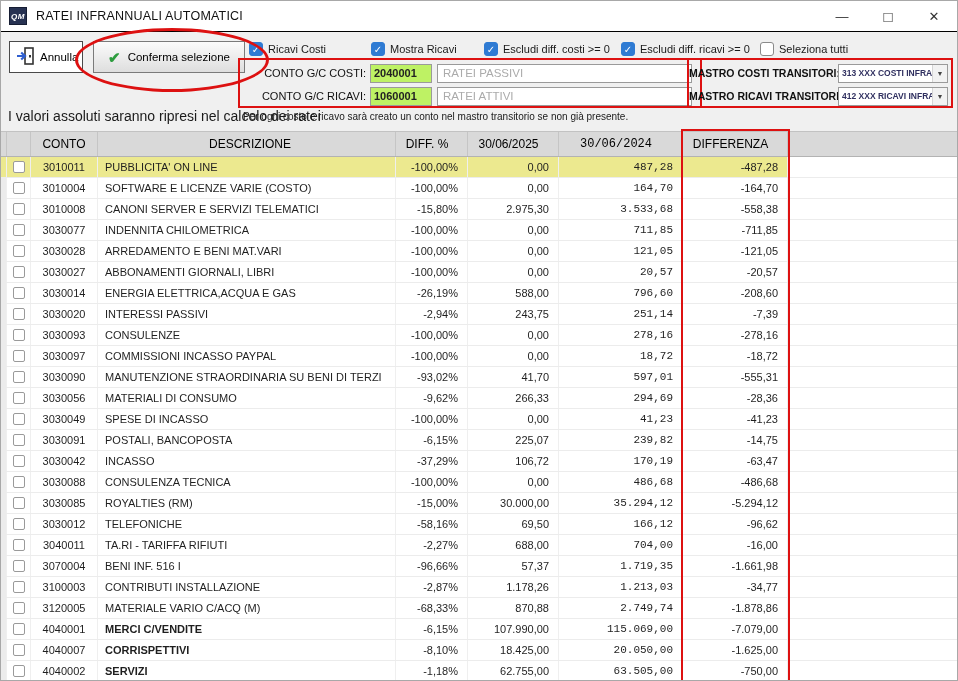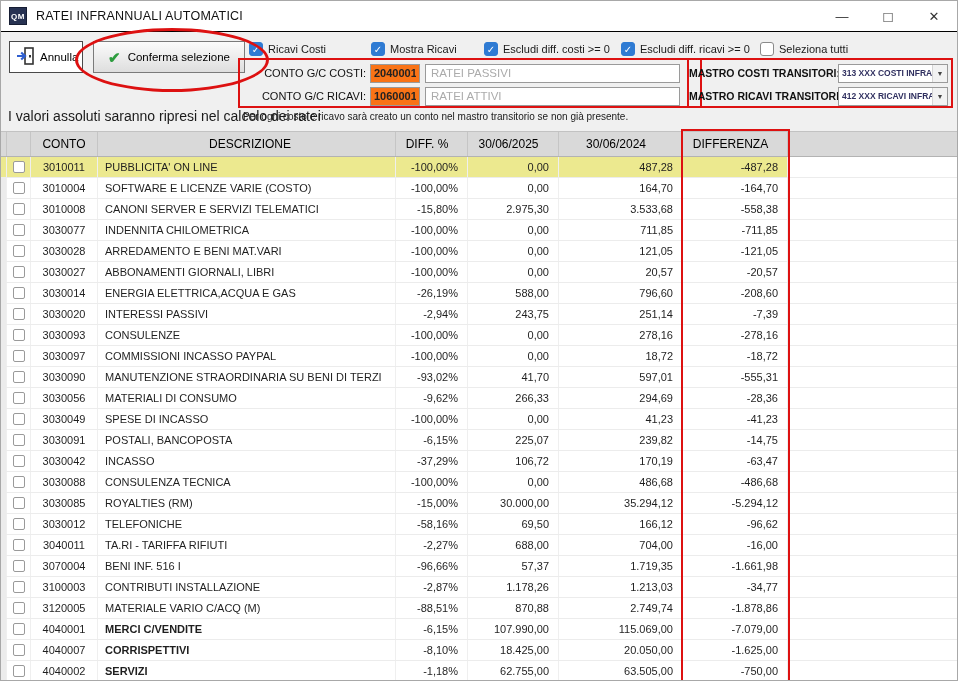--- a/index.html
+++ b/index.html
@@ -7,21 +7,21 @@
   .window {
     position:relative; width:958px; height:681px; background:#fff;
     border:1px solid #a8a8a8; overflow:hidden;
     font-family:"Liberation Sans", sans-serif;
   }
   
   .titlebar { position:absolute; left:0; top:0; width:100%; height:30px; background:#fff; display:flex; align-items:center; }
   .app-icon {
     width:18px; height:18px; margin-left:8px; background:#273252; color:#fff;
     font-size:8px; font-weight:bold; display:flex; align-items:center; justify-content:center;
-    border:1px solid #161d33; letter-spacing:0.5px;
+    border:1px solid #161d33; letter-spacing:0.5px;font-style:italic;
   }
   .title-text { margin-left:9px; font-size:12.5px; color:#111; letter-spacing:0.2px; }
   .win-controls { margin-left:auto; display:flex; height:100%; }
   .win-btn { width:46px; height:100%; display:flex; align-items:center; justify-content:center; font-size:13px; color:#333; cursor:default; }
   .win-btn.max { font-size:15px; }
   
   .toolbar { position:absolute; left:0; top:30px; width:100%; height:100px; background:#f0f0f0; border-top:1px solid #000000; }
   .btn-annulla {
     position:absolute; left:8px; top:9px; width:74px; height:32px; background:#fff;
     border:1px solid #4a4a4a; display:flex; align-items:center; gap:5px; padding:0 6px; font-size:11.5px; color:#000;
@@ -46,21 +46,21 @@
     width:14px; height:14px; border-radius:3px; display:flex; align-items:center; justify-content:center;
     background:#fff; border:1px solid #8a8a8a; font-size:10px; color:#fff; flex:0 0 auto;
   }
   .cbx.checked { background:var(--checkbox-blue,#2f7bd3); border-color:var(--checkbox-blue,#2f7bd3); }
   .fcb-label { font-size:11px; color:#1a1a1a; margin-left:5px; white-space:nowrap; }
   
   .conto-box { position:absolute; left:237px; top:26px; width:464px; height:50px; border:2px solid var(--annotation-red,#dd1111); background:transparent; }
   .conto-row { position:absolute; left:0; width:100%; height:20px; display:flex; align-items:center; }
   .conto-row.r1 { top:3px; } .conto-row.r2 { top:26px; }
   .conto-label { width:130px; text-align:right; font-size:11px; color:#111; padding-right:4px; white-space:nowrap; }
-  .conto-value { width:50px; height:19px; border:1px solid #9a9a9a; background:#f97316; font-size:11px; font-weight:bold; color:#222; padding:8px 3px; font-family:"Liberation Sans",sans-serif; }
+  .conto-value { width:62px; height:19px; border:1px solid #9a9a9a; background:#bef264; font-size:11px; font-weight:bold; color:#222; padding:8px 3px; font-family:"Liberation Sans",sans-serif; }
   .conto-desc { width:255px; height:19px; border:1px solid #9a9a9a; background:#fff; font-size:11.5px; color:#ababab; padding:0 5px; margin-left:5px; font-family:"Liberation Sans",sans-serif; }
   .under-note { position:absolute; left:242px; top:79px; font-size:10px; color:#1a1a1a; white-space:nowrap; }
   
   .mastro-box { position:absolute; left:686px; top:26px; width:266px; height:50px; border:2px solid var(--annotation-red,#dd1111); }
   .mastro-row { position:absolute; left:0; width:100%; height:20px; display:flex; align-items:center; }
   .mastro-row.r1 { top:3px; } .mastro-row.r2 { top:26px; }
   .mastro-label { width:146px; text-align:right; font-size:10.5px; font-weight:bold; color:#111; white-space:nowrap; }
   .combo { width:110px; height:19px; margin-left:3px; border:1px solid #9a9a9a; background:#fff; display:flex; align-items:center; }
   .combo-text { flex:1; font-size:8.5px; font-weight:bold; color:var(--mastro-text,#303060); padding-left:3px; white-space:nowrap; overflow:hidden; }
   .combo-arrow { width:15px; height:100%; display:flex; align-items:center; justify-content:center; font-size:7px; color:#444; border-left:1px solid #d5d5d5; background:#f2f2f2; }
@@ -69,21 +69,21 @@
   .thead { display:flex; height:26px; background:var(--header-gray,#d9d9d9); border-top:1px solid #c2c2c2; border-bottom:1px solid #b3b3b3; }
   .thead .cell { display:flex; align-items:center; justify-content:center; font-size:12px; color:#000; border-right:1px solid #c5c5c5; height:100%; }
   .trow { display:flex; height:21px; border-bottom:1px solid #ececec; background:#fff; }
   .trow .cell { display:flex; align-items:center; font-size:11px; color:#1f1f1f; border-right:1px solid #efefef; height:100%; overflow:hidden; white-space:nowrap; }
   .c-gutter { width:6px; } .trow .c-gutter { background:#ececec; }
   .c-check { width:24px; justify-content:center; }
   .c-conto { width:67px; justify-content:center; }
   .c-desc { width:298px; padding-left:7px; }
   .c-diff { width:72px; justify-content:flex-end; padding-right:9px; }
   .c-a { width:91px; justify-content:flex-end; padding-right:9px; }
-  .c-b { width:124px; justify-content:flex-end; padding-right:9px; }
+  .c-b { width:124px; justify-content:flex-end; padding-right:9px;font-family:Liberation Mono, monospace; }
   .c-dz { width:105px; justify-content:flex-end; padding-right:9px; }
   .c-fill { flex:1; border-right:none !important; }
   .trow.highlight .cell:not(.c-fill) { background:#ece98f;text-align:center; }
   .trow.boldrow .c-desc { font-weight:bold; }
   .row-cbx { width:12px; height:12px; border:1px solid #9a9a9a; border-radius:2px; background:#fff; }
   .dz-annot { position:absolute; left:680px; top:-2px; width:109px; height:553px; border:2px solid var(--annotation-red,#dd1111); pointer-events:none; z-index:4; }
 </style>
 </head>
 <body>
 
@@ -463,21 +463,21 @@
           <div class="cell c-dz">-34,77</div>
           <div class="cell c-fill"></div>
         </div>
         <div class="trow">
           <div class="cell c-gutter"></div>
           <div class="cell c-check">
             <span class="row-cbx"></span>
           </div>
           <div class="cell c-conto">3120005</div>
           <div class="cell c-desc">MATERIALE VARIO C/ACQ (M)</div>
-          <div class="cell c-diff">-88,51%</div>
+          <div class="cell c-diff">-68,33%</div>
           <div class="cell c-a">870,88</div>
           <div class="cell c-b">2.749,74</div>
           <div class="cell c-dz">-1.878,86</div>
           <div class="cell c-fill"></div>
         </div>
         <div class="trow boldrow">
           <div class="cell c-gutter"></div>
           <div class="cell c-check">
             <span class="row-cbx"></span>
           </div>

